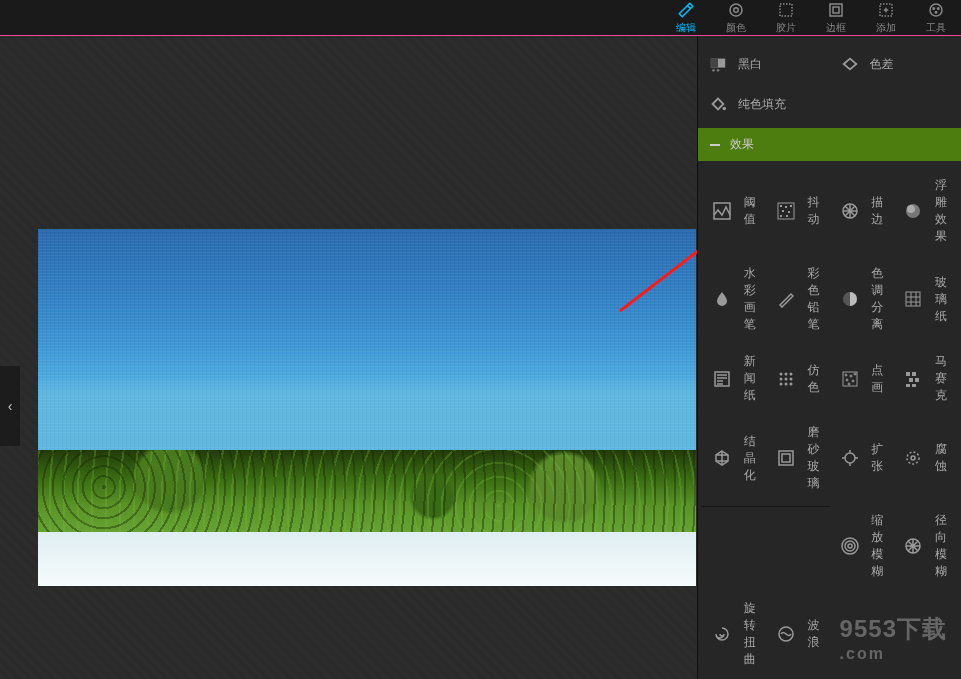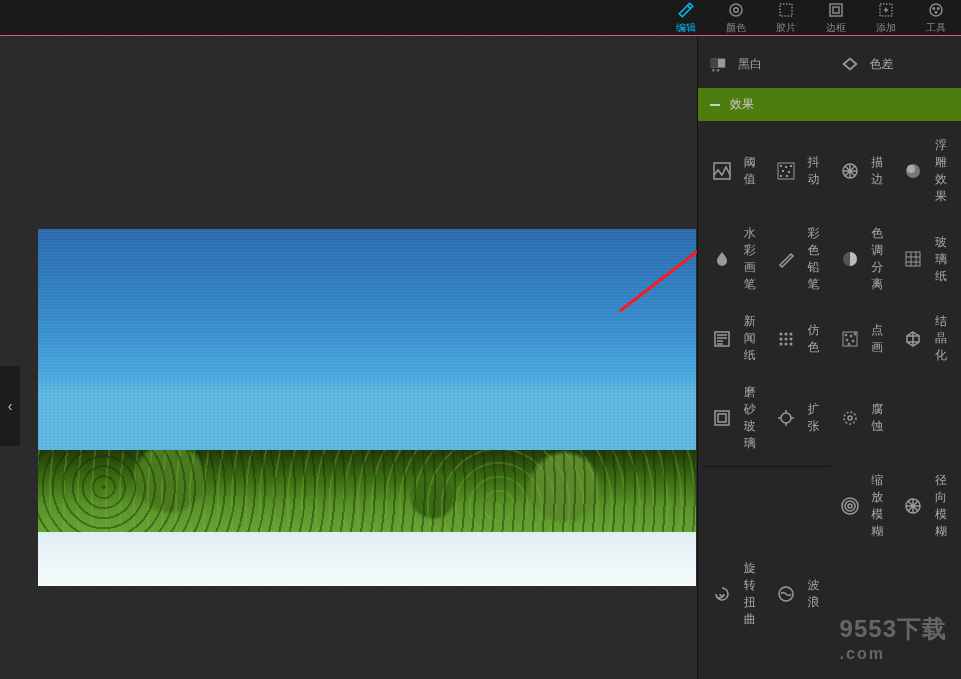--- a/index.html
+++ b/index.html
@@ -264,20 +264,32 @@
       </div>
       <div class="pre-item">
         <span class="eicon">
           <svg viewBox="0 0 20 20" fill="none" stroke="#999" stroke-width="2">
               <path d="M3 10l7-6 7 6-7 6z"></path>
             </svg>
         </span>
         <span>色差</span>
       </div>
     </div>
+    <div class="pre-row">
+      <div class="pre-item">
+        <span class="eicon">
+          <svg viewBox="0 0 20 20" fill="none" stroke="#999" stroke-width="2">
+              <path d="M4 10l6-6 6 6-6 6z"></path>
+              <circle cx="17" cy="15" r="2" fill="#999" stroke="none"></circle>
+            </svg>
+        </span>
+        <span>纯色填充</span>
+      </div>
+      <div></div>
+    </div>
   </div>
 
   <div class="section-header">
     <span class="minus"></span>
     <span>效果</span>
   </div>
 
   <div class="effects-grid">
 
     <div class="effect-item">
@@ -398,20 +410,33 @@
             <circle cx="6" cy="10" r="1"></circle>
             <circle cx="12" cy="11" r="1"></circle>
             <circle cx="8" cy="14" r="1"></circle>
           </svg>
         </span>
       <span>点画</span>
     </div>
 
     <div class="effect-item">
       <span class="eicon">
+          <svg viewBox="0 0 18 18" fill="#999">
+            <rect x="2" y="2" width="4" height="4"></rect>
+            <rect x="8" y="2" width="4" height="4"></rect>
+            <rect x="5" y="8" width="4" height="4"></rect>
+            <rect x="11" y="8" width="4" height="4"></rect>
+            <rect x="2" y="14" width="4" height="3"></rect>
+            <rect x="8" y="14" width="4" height="3"></rect>
+          </svg>
+        </span>
+      <span>马赛克</span>
+    </div>
+    <div class="effect-item">
+      <span class="eicon">
           <svg viewBox="0 0 18 18" stroke="#999" fill="none" stroke-width="1.5">
             <path d="M9 2l6 4v6l-6 4-6-4V6z"></path>
             <path d="M9 2v14M3 6l12 0M3 12l12 0"></path>
           </svg>
         </span>
       <span>结晶化</span>
     </div>
 
     <div class="effect-item">
       <span class="eicon">

